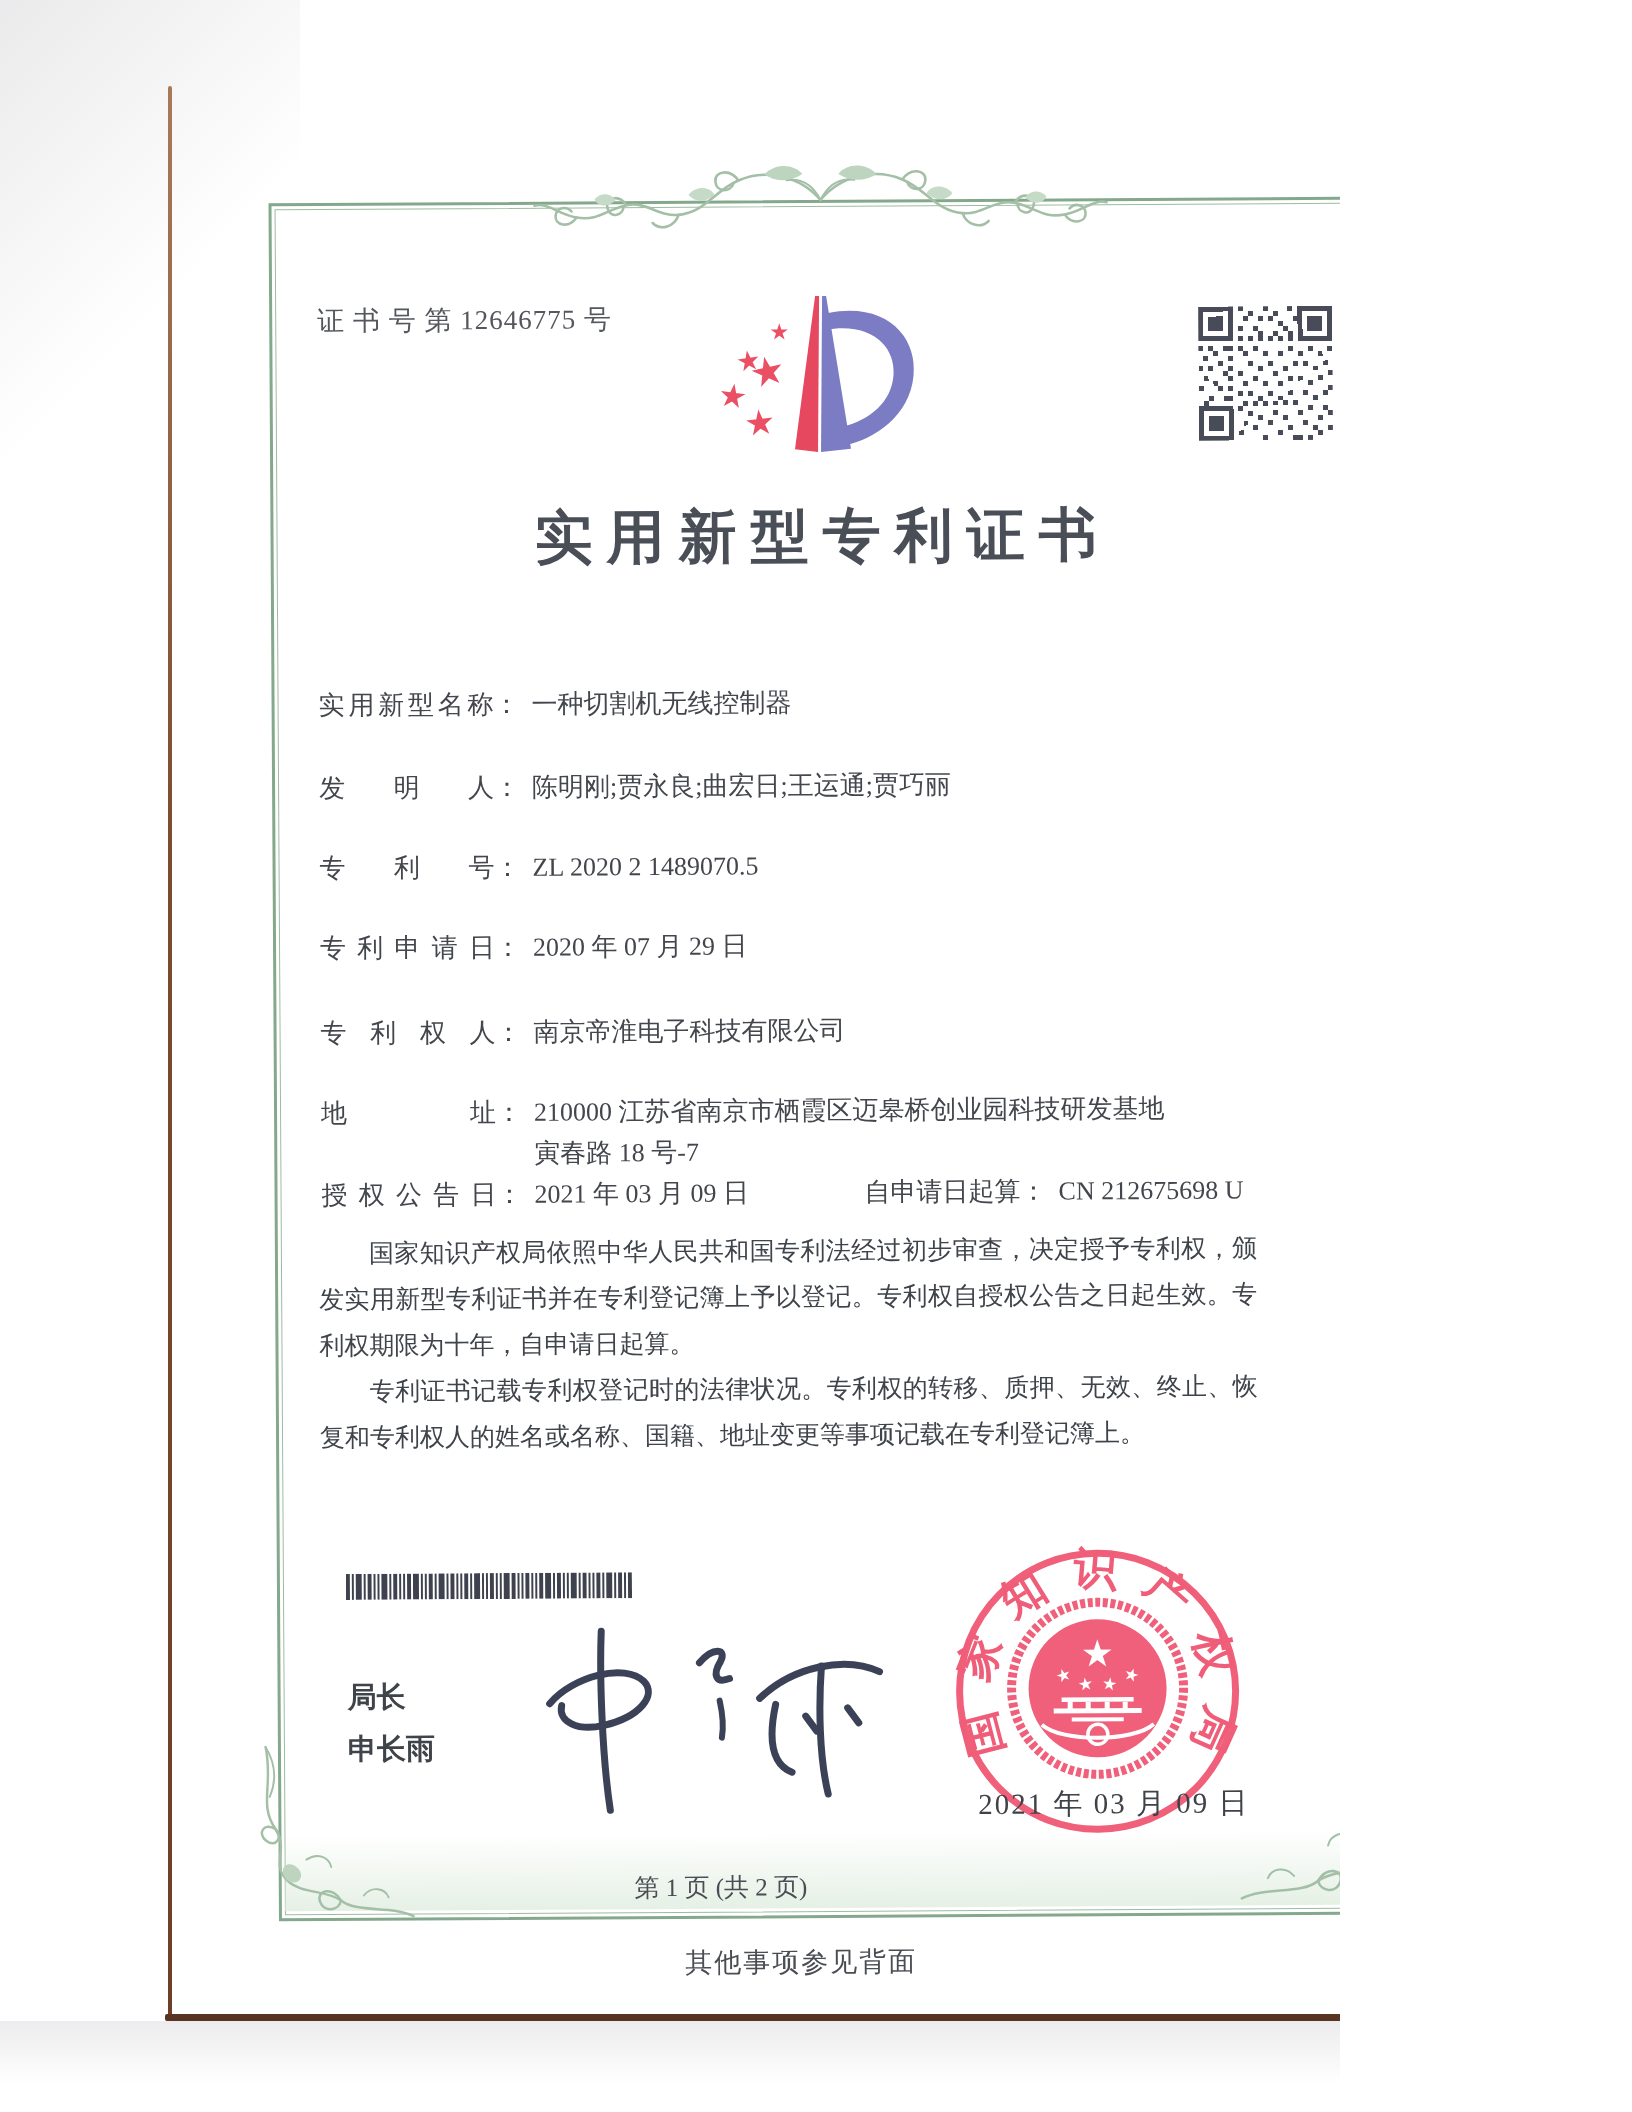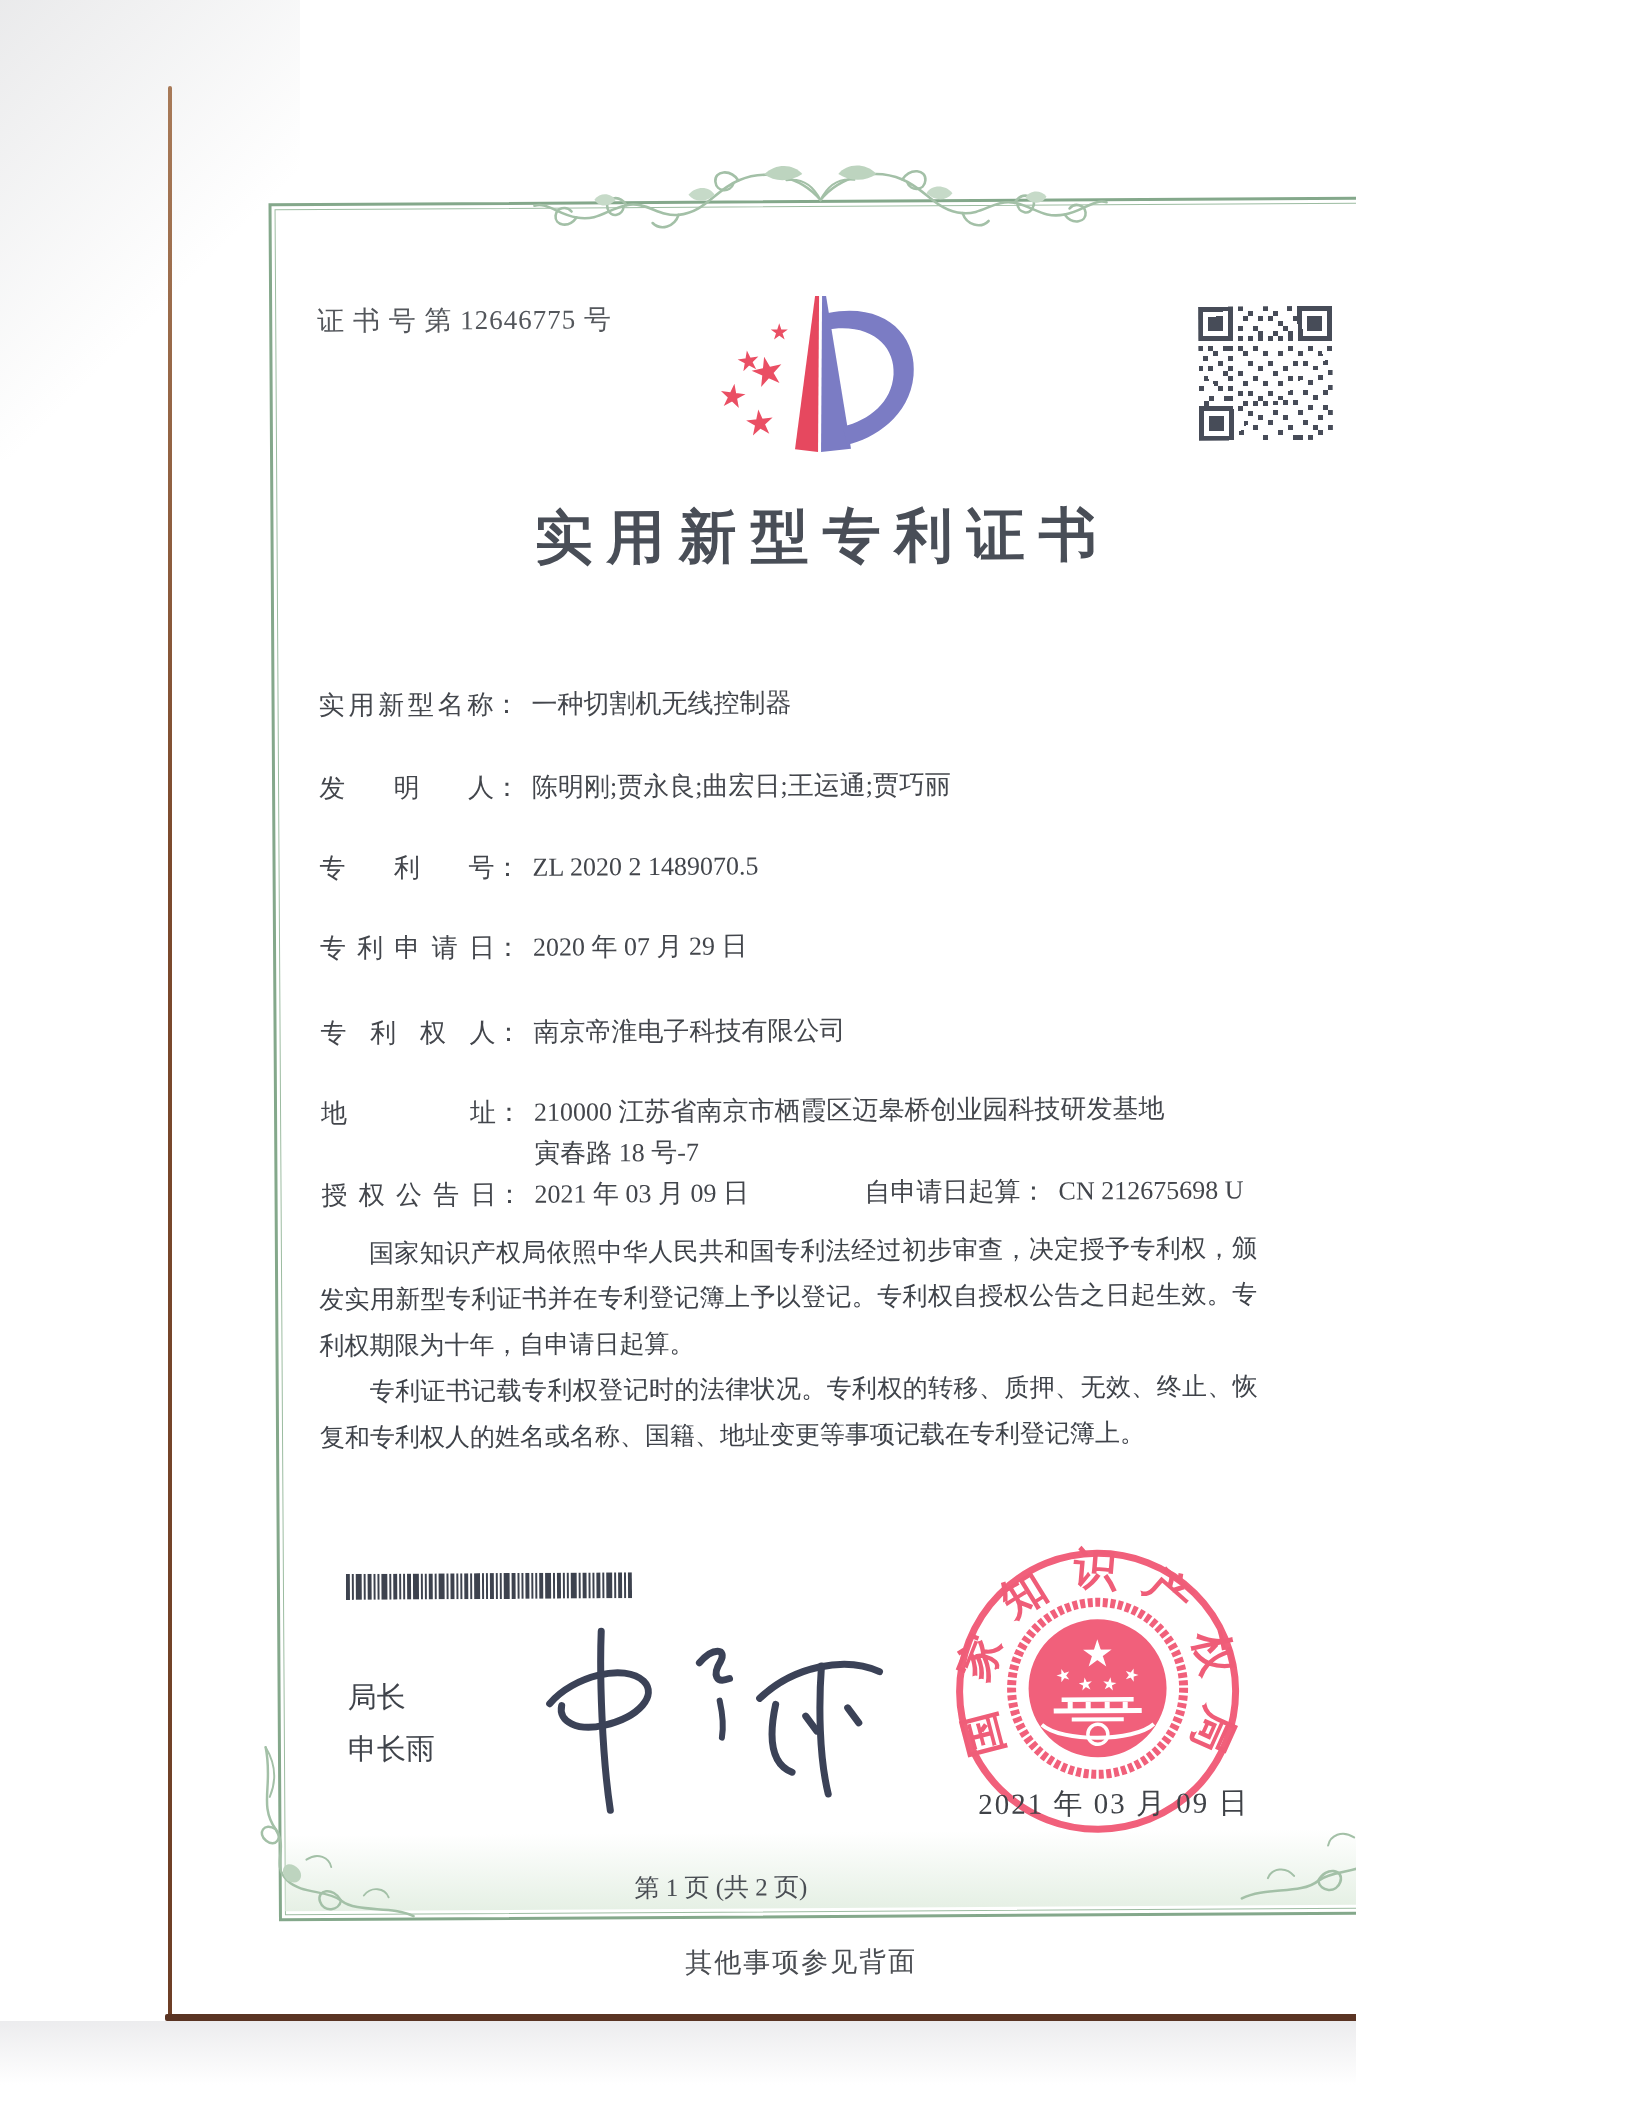--- a/index.html
+++ b/index.html
@@ -1,17 +1,17 @@
 <!DOCTYPE html>
 <html><head>
 <meta charset="utf-8">
 <style>
   html,body{margin:0;padding:0;background:#ffffff;}
   .photo{position:relative;width:1340px;height:2112px;background:#ffffff;overflow:hidden;
-         font-family:"Liberation Serif","DejaVu Serif",serif;color:#43464c;padding-left:16px;}
+         font-family:"Liberation Serif","DejaVu Serif",serif;color:#43464c;}
   .shade-tl{position:absolute;left:0;top:0;width:300px;height:460px;
             background:linear-gradient(135deg,rgba(185,186,190,.30),rgba(255,255,255,0) 62%);}
   .edge-left{position:absolute;left:168px;top:86px;width:4px;height:1930px;border-radius:2px;
              background:linear-gradient(#a87a58,#7c4a2d 40%,#6e3f26);}
   .edge-bottom{position:absolute;left:165px;top:2014px;width:1460px;height:7px;background:#5a3423;border-radius:2px;}
   .below-paper{position:absolute;left:0;top:2021px;width:1632px;height:91px;
                background:linear-gradient(#ececee,rgba(255,255,255,0) 70%);}
   .sheet{position:absolute;inset:0;transform:rotate(-0.35deg);transform-origin:820px 120px;}
   .frame{position:absolute;left:268px;top:200px;width:1104px;height:1712px;border:3px solid #84a88b;}
   .frame::before{content:'';position:absolute;inset:3px;border:1.4px solid #9cbca1;}
@@ -27,21 +27,21 @@
          font-size:58px;font-weight:bold;letter-spacing:14px;color:#494e57;}
   .row{position:absolute;left:315px;width:960px;font-size:26px;color:#43464c;line-height:41px;}
   .flabel{display:inline-block;width:175px;text-align:justify;text-align-last:justify;vertical-align:top;}
   .colon{display:inline-block;vertical-align:top;}
   .fval{display:inline-block;vertical-align:top;margin-left:12px;max-width:740px;white-space:pre-line;}
   .grant2{position:absolute;left:543px;top:0;}
   .paras{position:absolute;left:312px;top:1228px;width:938px;font-size:25px;line-height:46px;
          text-align:justify;color:#3f434a;}
   .paras p{margin:0;text-indent:2em;}
   .barcode{position:absolute;left:337px;top:1571px;width:286px;height:26px;}
-  .signer{position:absolute;left:338px;top:1668px;font-size:29px;line-height:52px;color:#3f434a;}
+  .signer{position:absolute;left:338px;top:1668px;font-size:29px;line-height:52px;color:#3f434a;font-weight:bold;}
   .sig{position:absolute;left:512px;top:1604px;width:390px;height:215px;}
   .seal{position:absolute;left:938px;top:1540px;width:300px;height:305px;}
   .seal-date{position:absolute;left:968px;top:1786px;font-size:29px;color:#3f4247;letter-spacing:2px;}
   .page-info{position:absolute;left:545px;top:1870px;width:330px;text-align:center;font-size:25px;color:#4a4e54;}
   .back-note{position:absolute;left:0;top:1944px;width:1580px;text-align:center;font-size:27px;color:#4a4d52;letter-spacing:2px;}
 </style>
 </head>
 <body>
 
 <svg width="0" height="0" style="position:absolute">

